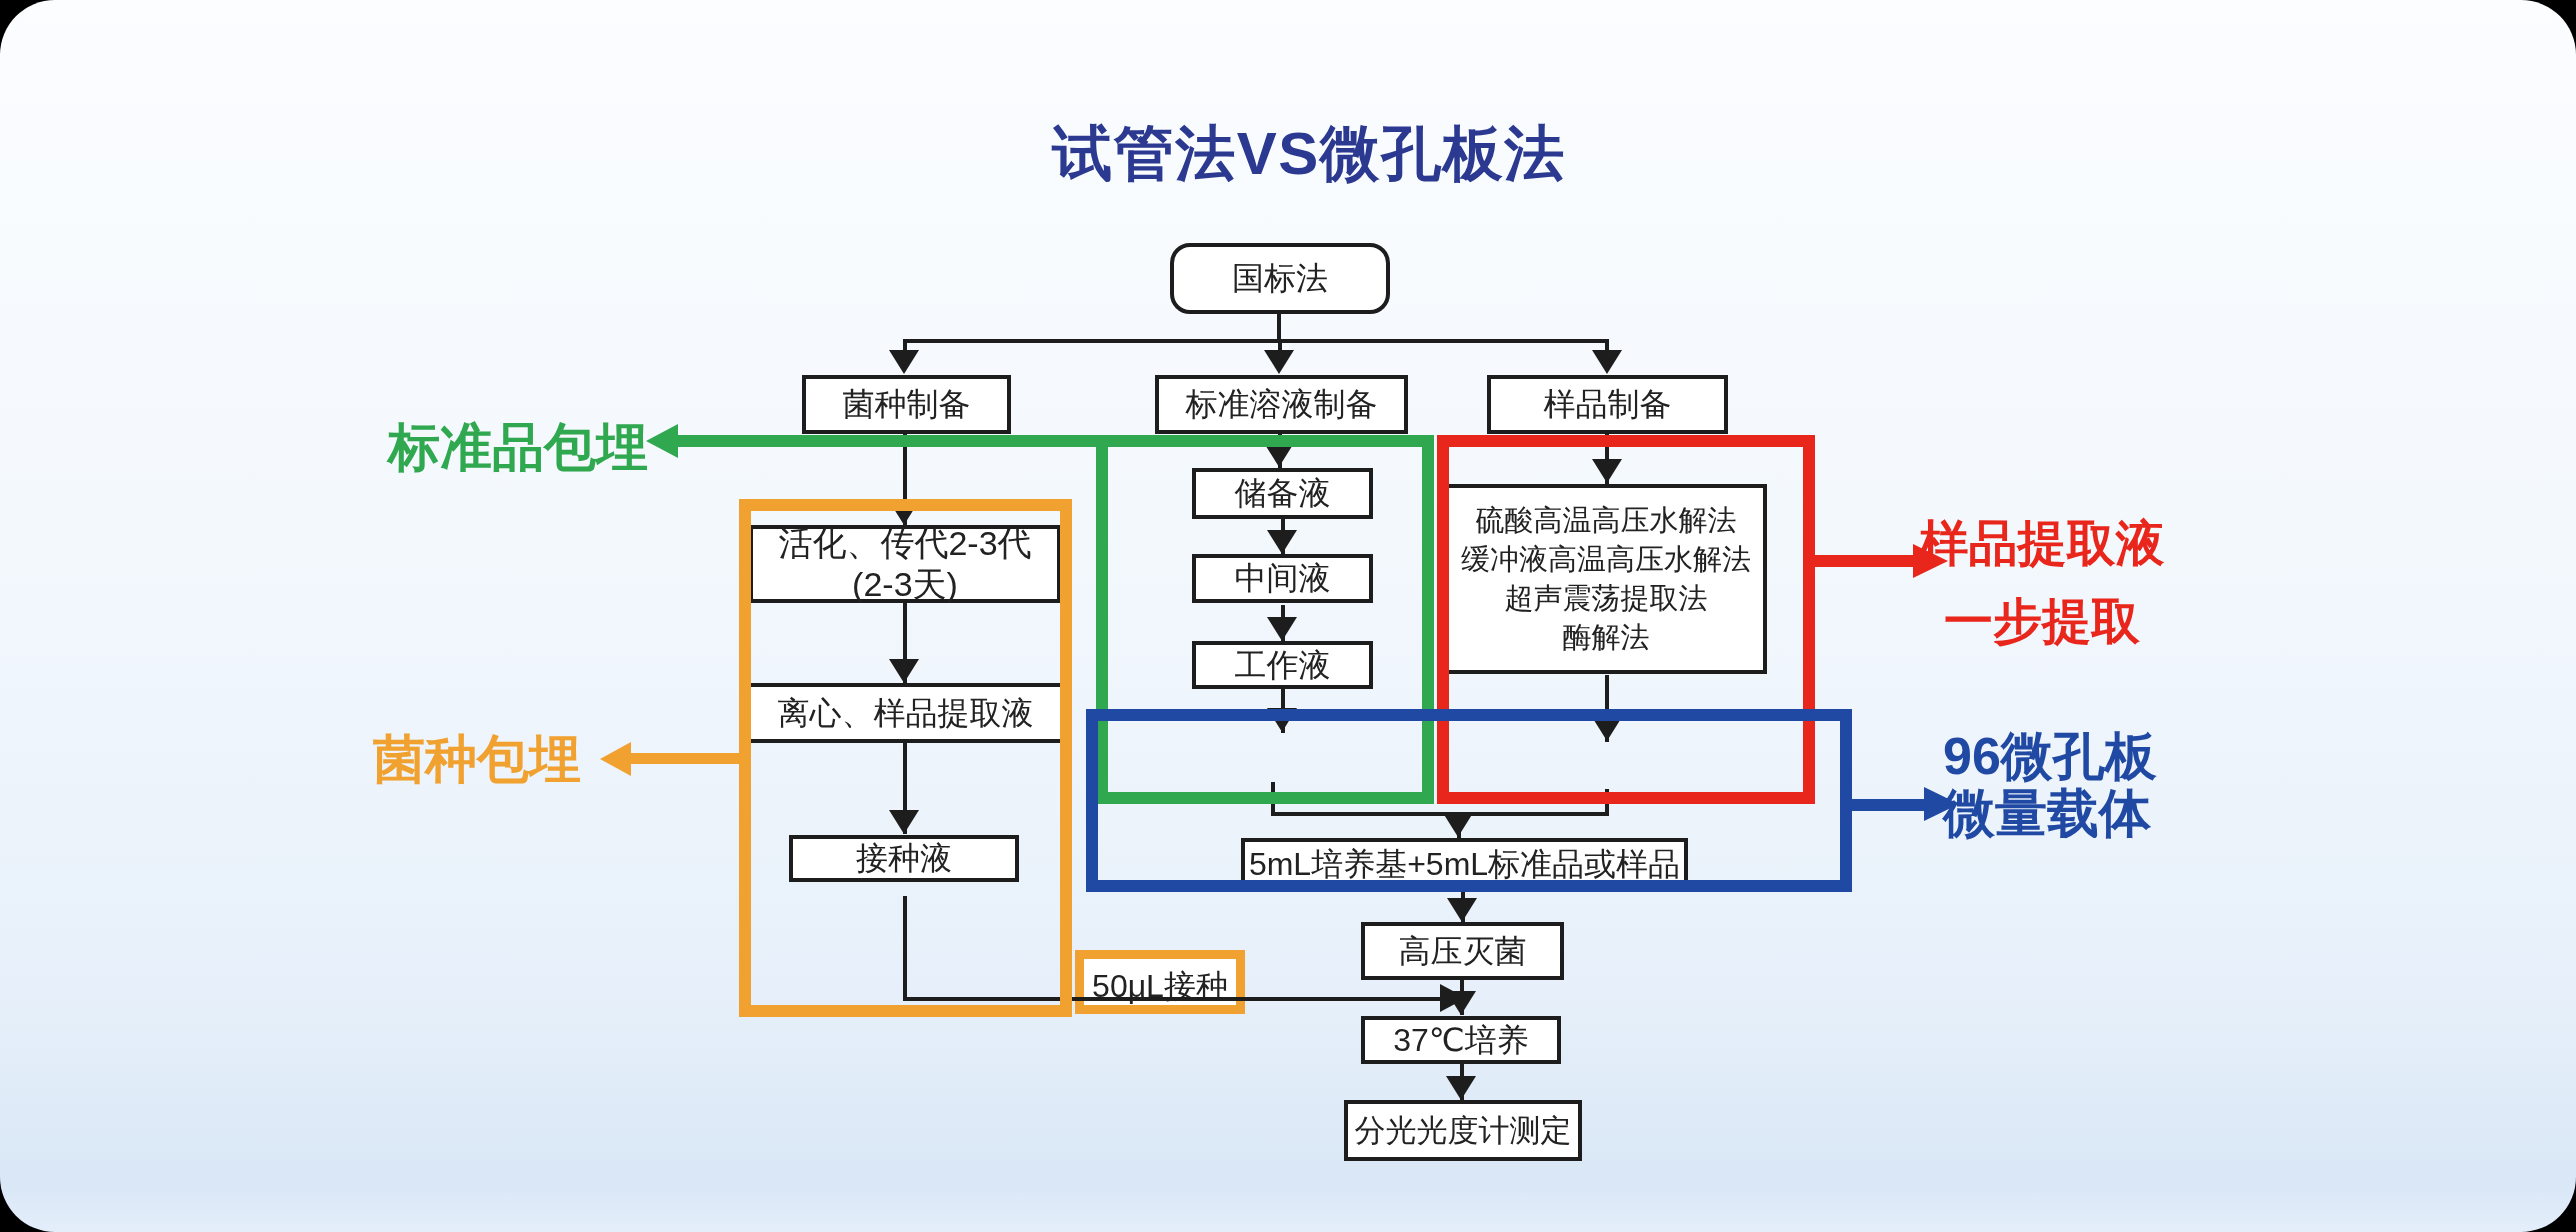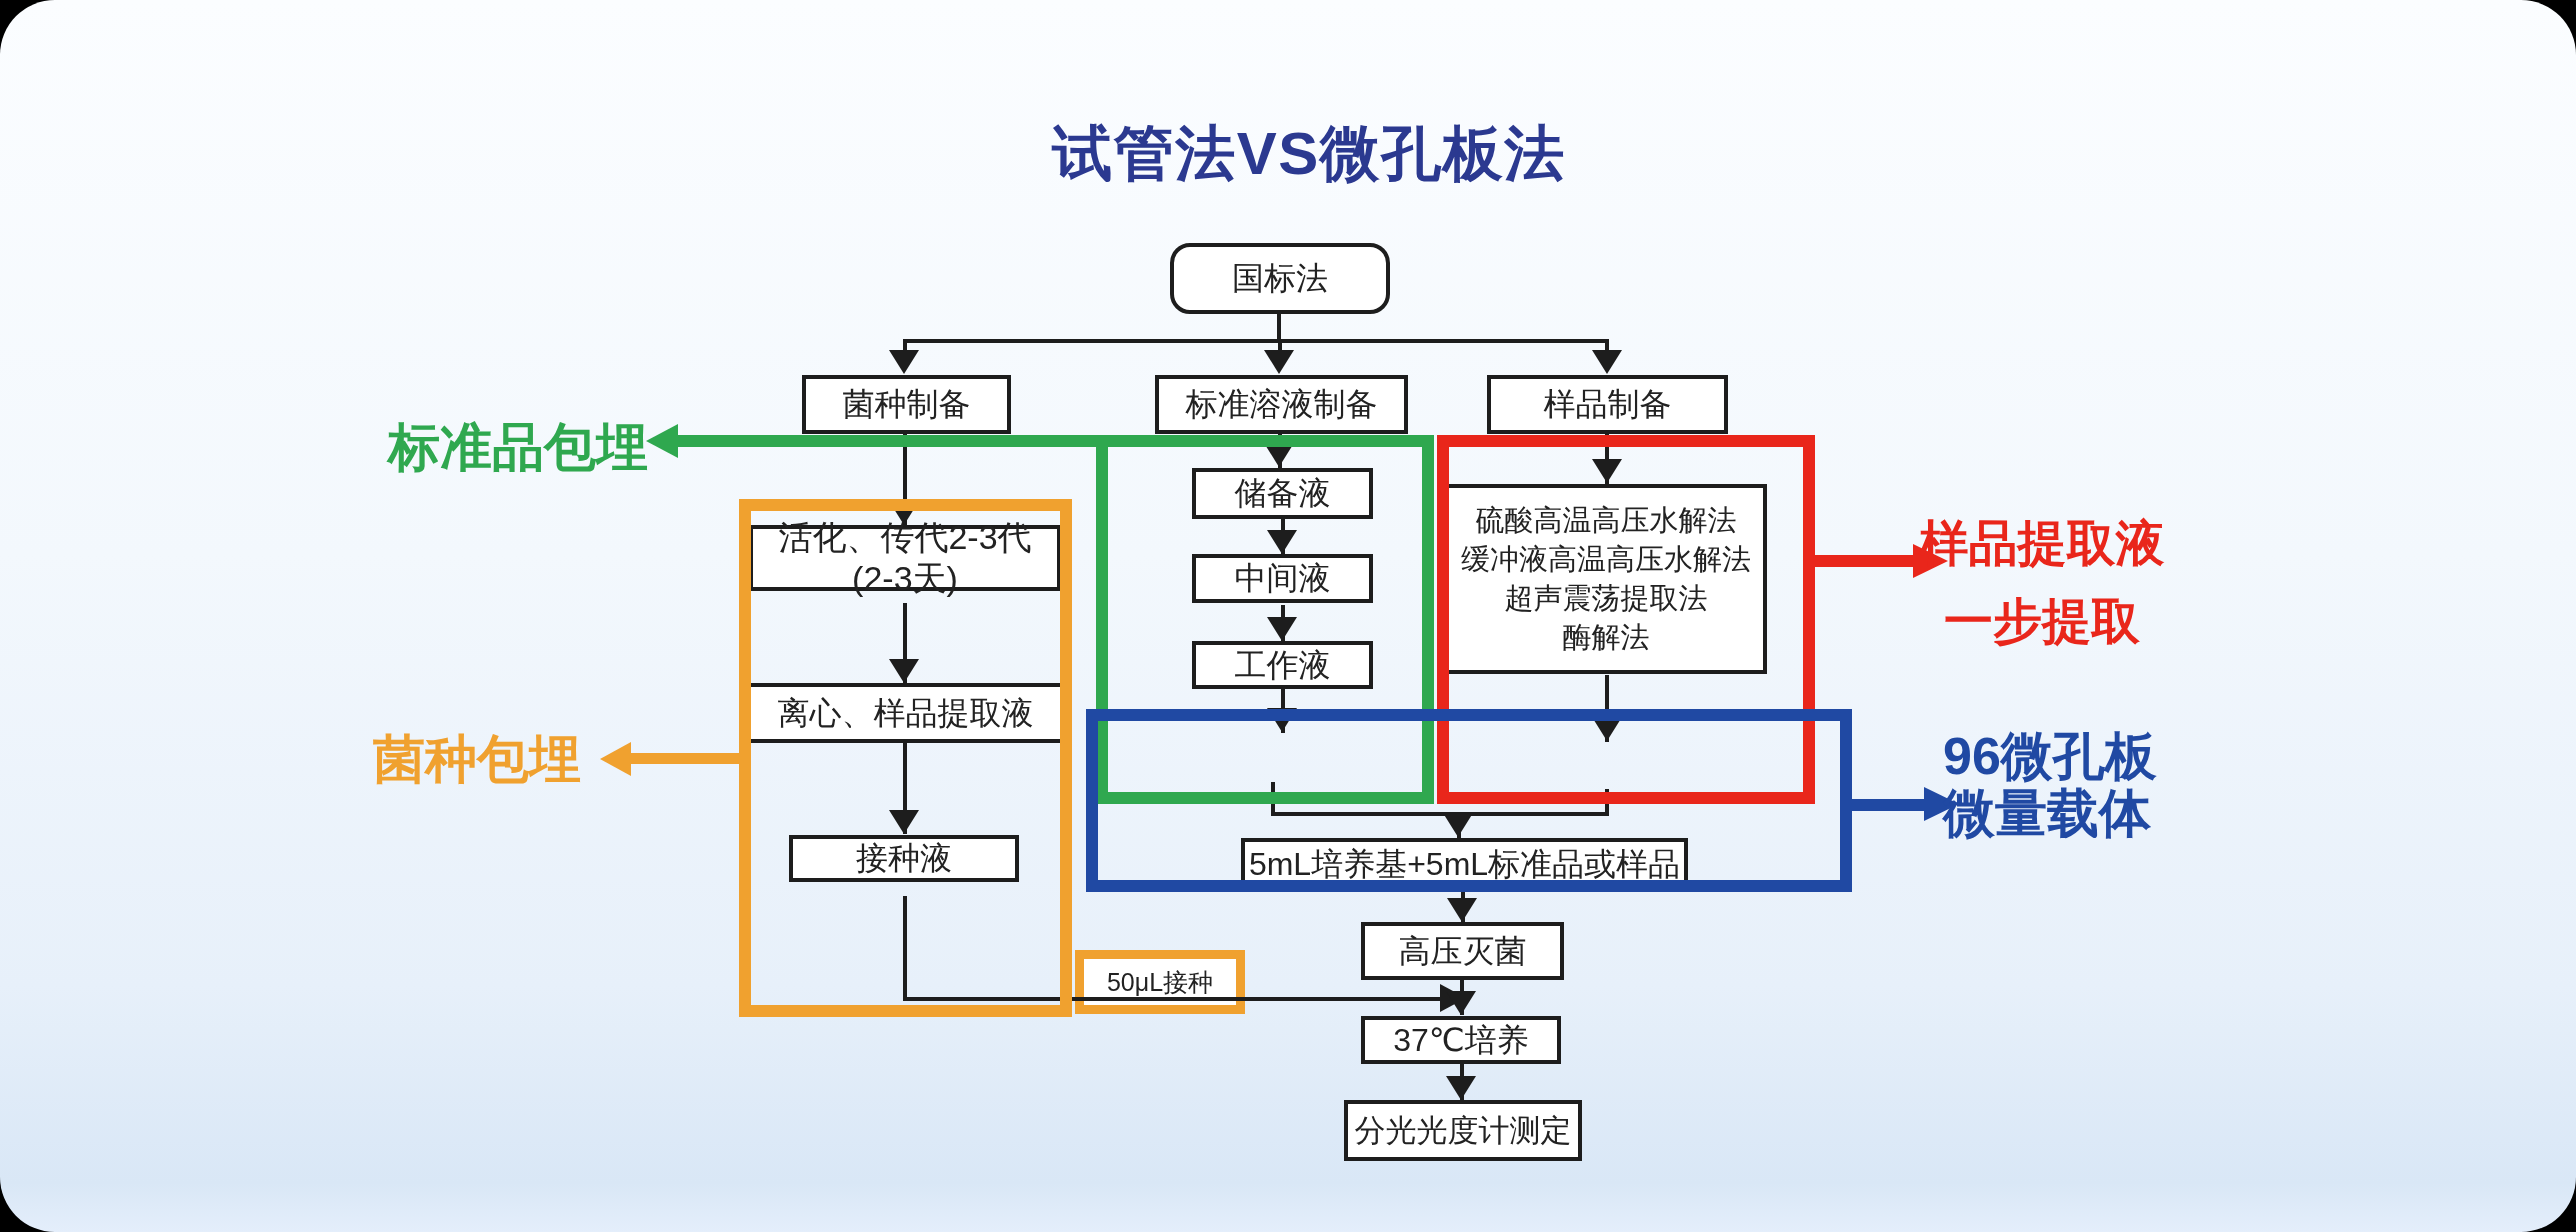--- a/index.html
+++ b/index.html
@@ -92,21 +92,21 @@
   <div class="box" style="left:802px;top:375px;width:209px;height:59px;">
       <span>菌种制备</span>
     </div>
   <div class="box" style="left:1155px;top:375px;width:253px;height:59px;">
       <span>标准溶液制备</span>
     </div>
   <div class="box" style="left:1487px;top:375px;width:241px;height:59px;">
       <span>样品制备</span>
     </div>
 
-  <div class="box" style="left:749px;top:525px;width:312px;height:66px;font-size:34px;">
+  <div class="box" style="left:749px;top:525px;width:312px;height:78px;font-size:34px;">
     <span>活化、传代2-3代</span>
     <span>(2-3天)</span>
   </div>
   <div class="box" style="left:746px;top:683px;width:319px;height:60px;">
       <span>离心、样品提取液</span>
     </div>
   <div class="box" style="left:789px;top:835px;width:230px;height:47px;">
       <span>接种液</span>
     </div>
 
@@ -133,21 +133,21 @@
   <div class="box" style="left:1361px;top:922px;width:203px;height:58px;">
       <span>高压灭菌</span>
     </div>
   <div class="box" style="left:1361px;top:1016px;width:200px;height:48px;">
       <span>37℃培养</span>
     </div>
   <div class="box" style="left:1344px;top:1100px;width:238px;height:61px;font-size:31px;">
       <span>分光光度计测定</span>
     </div>
 
-  <div class="box" style="left:1075px;top:950px;width:170px;height:64px;border:9.2px solid var(--orange);font-size:25px;align-items:center;justify-content:flex-start;padding-top:7.7px;">
+  <div class="box" style="left:1075px;top:950px;width:170px;height:64px;border:9.2px solid var(--orange);font-size:32px;align-items:center;justify-content:flex-start;padding-top:7.7px;">
       <span>50μL接种</span>
     </div>
 
   <div class="crect" style="left:739px;top:499px;width:333px;height:518px;border-color:var(--orange);"></div>
   <div class="crect" style="left:1096px;top:435px;width:338px;height:369px;border-color:var(--green);"></div>
   <div class="crect" style="left:1437px;top:435px;width:378px;height:369px;border-color:var(--red);"></div>
   <div class="crect" style="left:1086px;top:709px;width:766px;height:183px;border-color:var(--blue);"></div>
 
   <div class="cband" style="left:676px;top:435px;width:421px;height:12.3px;background:var(--green);"></div>
   <div class="cal" style="left:646px;top:424px;border-right:32px solid var(--green);"></div>

